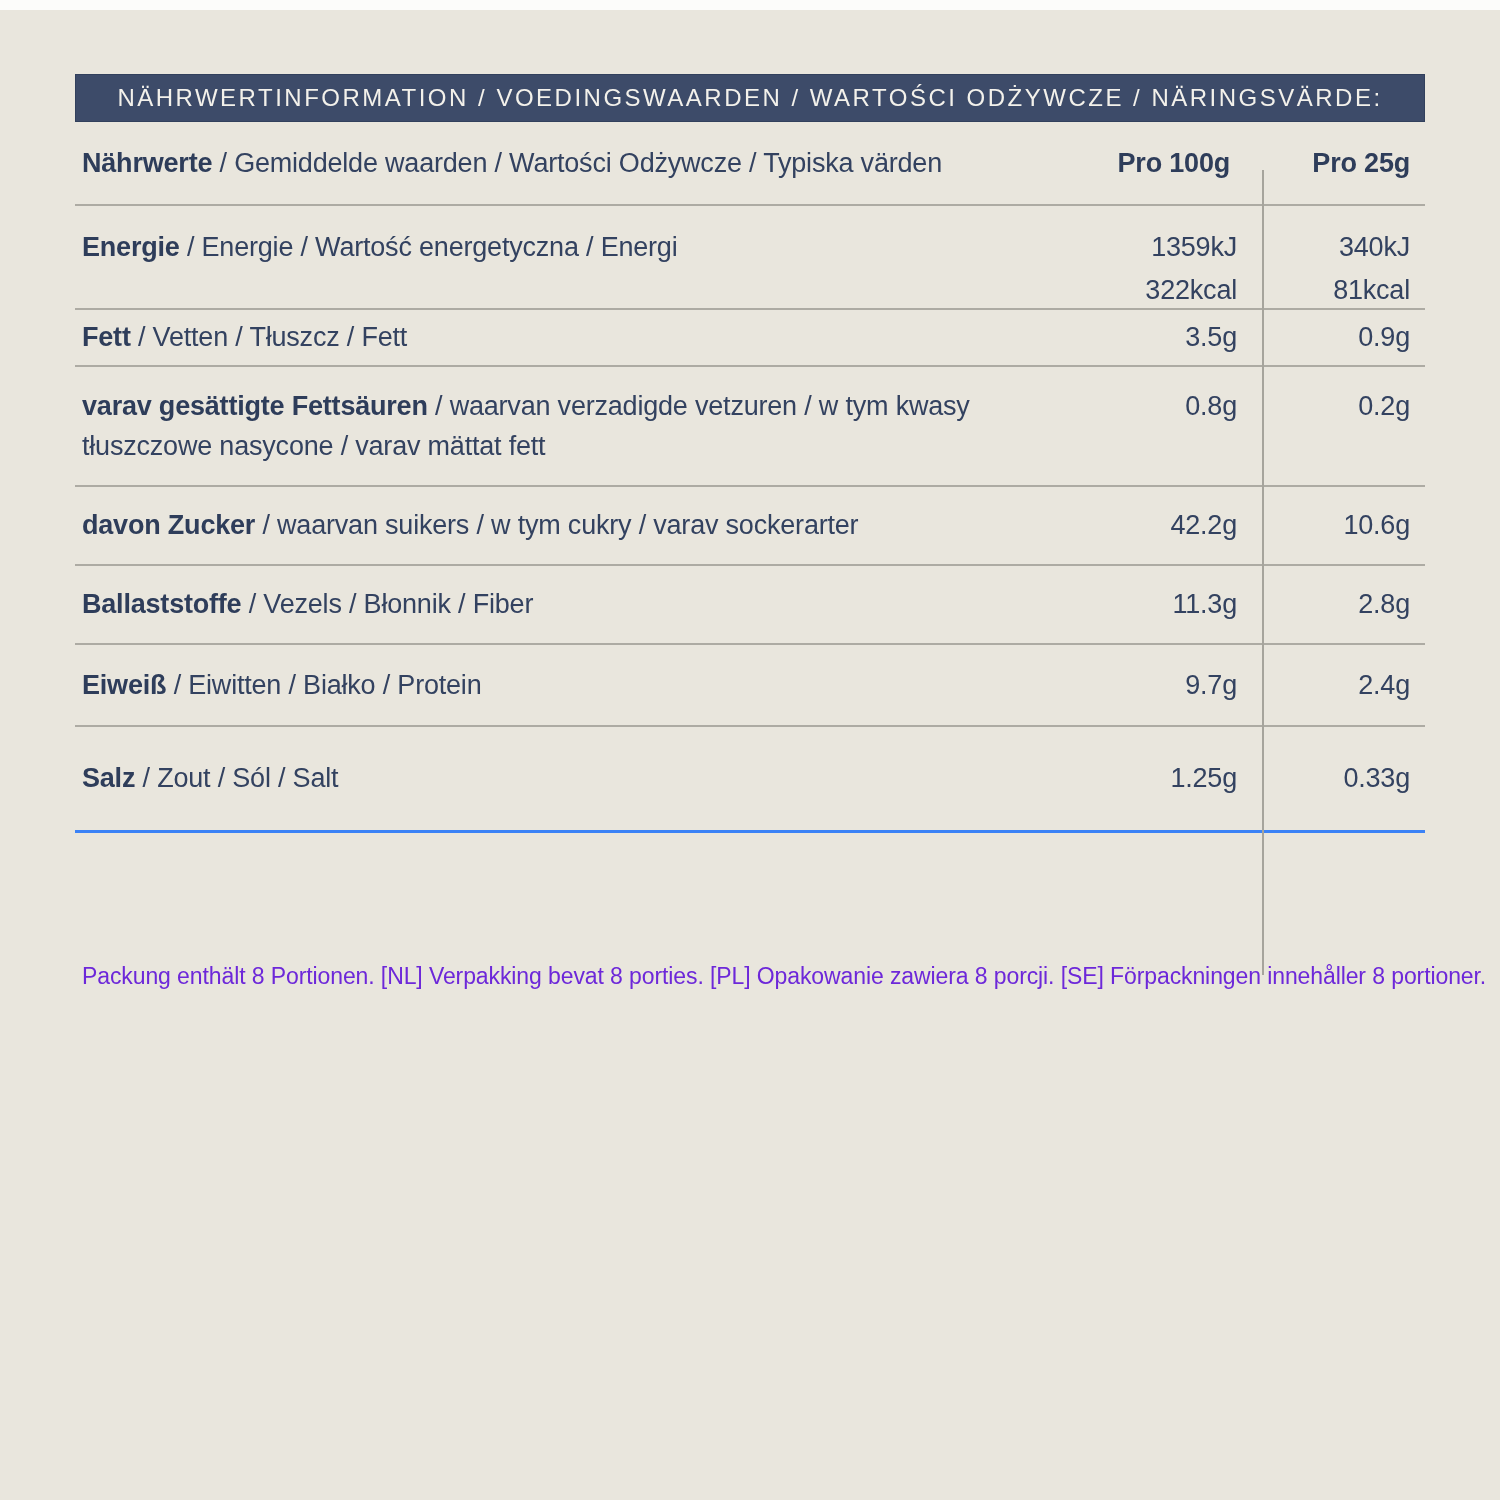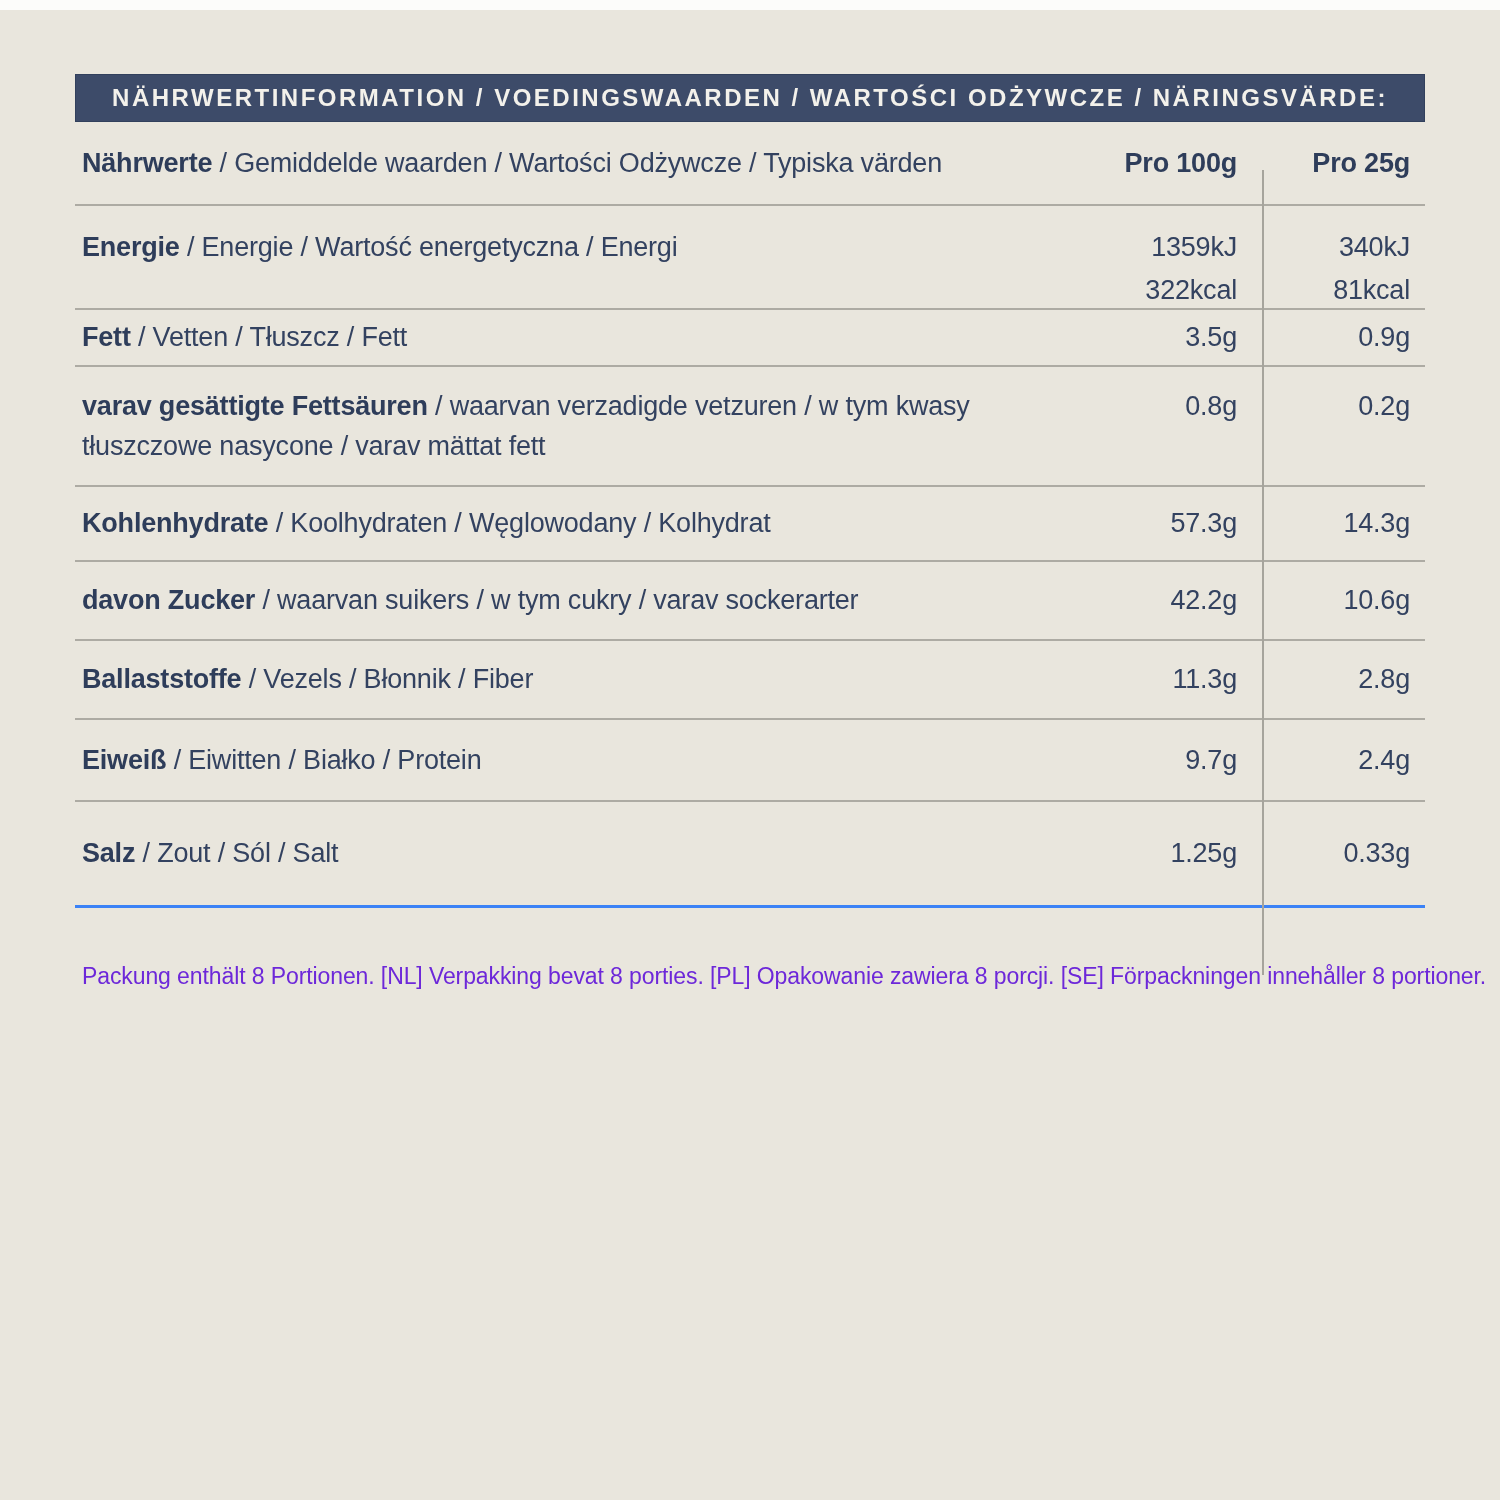--- a/index.html
+++ b/index.html
@@ -20,38 +20,38 @@
   }
   .header-bar {
     height: 48px;
     background: #3d4b69;
     border: 1px solid #32405c;
     display: flex; align-items: center; justify-content: center;
   }
   .header-bar .title {
     color: #f3f1eb;
     font-size: 24px;
-    font-weight: 700;
+    font-weight: 400;
     letter-spacing: 2.5px;
     white-space: nowrap;
   }
   .ntable { position: relative; }
   .row {
     display: grid;
     grid-template-columns: 1fr 180px 163px;
     align-items: center;
     border-bottom: 2px solid #adaba3;
     font-size: 27px;
     letter-spacing: -0.2px;
   }
   .row .label { padding-left: 7px; padding-right: 10px; }
   .row .v100 { text-align: right; padding-right: 25px; }
   .row .v25  { text-align: right; padding-right: 15px; }
   .b { font-weight: 700; color: #2e3d5a; }
-  .r-head    { height: 84px; }
+  .r-head    { height: 84px; gap: 7px; }
   .r-head .v100, .r-head .v25 { font-weight: 700; color: #2e3d5a; }
   .r-energie { height: 104px; align-items: start; padding-top: 20px; }
   .r-energie .label, .r-energie .v100, .r-energie .v25 { line-height: 43px; }
   .r-fett    { height: 57px; }
   .r-sat     { height: 120px; align-items: start; padding-top: 19px; }
   .r-sat .label, .r-sat .v100, .r-sat .v25 { line-height: 40px; }
   .r-kohl    { height: 75px; }
   .r-zucker  { height: 79px; }
   .r-ballast { height: 79px; }
   .r-eiweiss { height: 82px; }
@@ -107,25 +107,20 @@
       <div class="v100">3.5g</div>
       <div class="v25">0.9g</div>
     </div>
 
     <div class="row r-sat">
       <div class="label"><span class="b">varav gesättigte Fettsäuren</span><span> / waarvan verzadigde vetzuren / w tym kwasy tłuszczowe nasycone / varav mättat fett</span></div>
       <div class="v100">0.8g</div>
       <div class="v25">0.2g</div>
     </div>
 
-    <div class="row r-kohl">
-      <div class="label"><span class="b">Kohlenhydrate</span><span> / Koolhydraten / Węglowodany / Kolhydrat</span></div>
-      <div class="v100">57.3g</div>
-      <div class="v25">14.3g</div>
-    </div>
 
     <div class="row r-zucker">
       <div class="label"><span class="b">davon Zucker</span><span> / waarvan suikers / w tym cukry / varav sockerarter</span></div>
       <div class="v100">42.2g</div>
       <div class="v25">10.6g</div>
     </div>
 
     <div class="row r-ballast">
       <div class="label"><span class="b">Ballaststoffe</span><span> / Vezels / Błonnik / Fiber</span></div>
       <div class="v100">11.3g</div>

